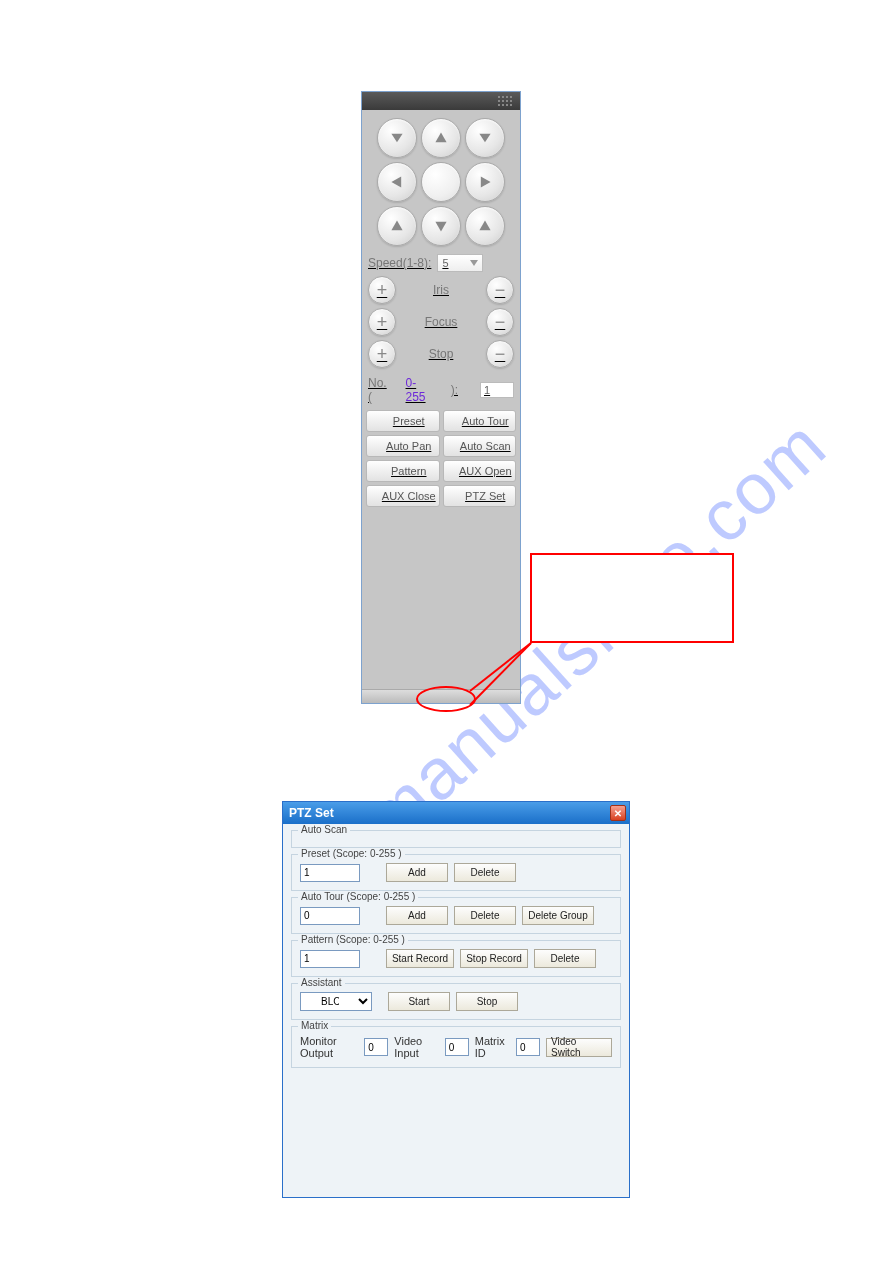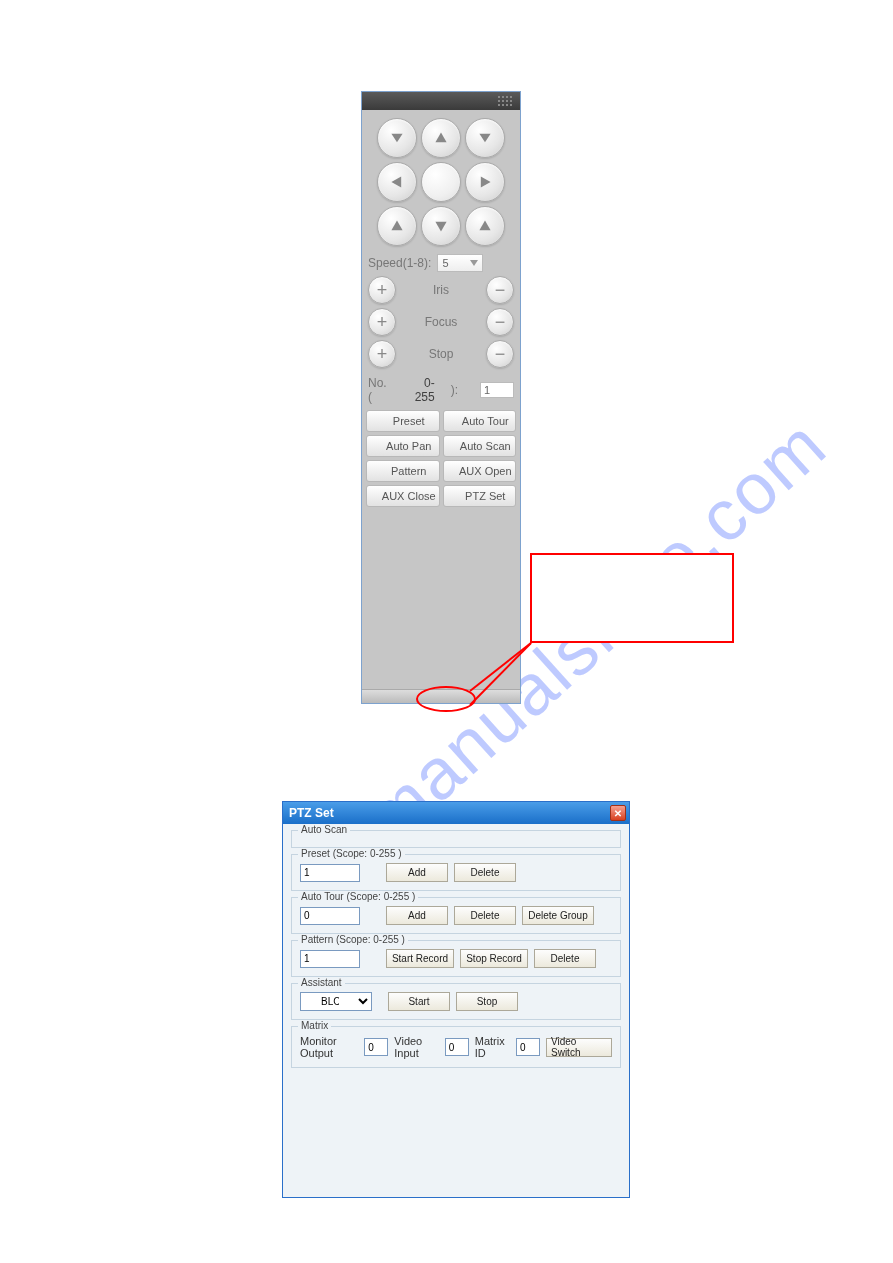--- a/index.html
+++ b/index.html
@@ -19,20 +19,21 @@
   }
 
   
   .panel {
     position: absolute;
     top: 91px; left: 361px;
     width: 160px; height: 613px;
     background: #c6c6c6;
     border: 1px solid #7da2ce;
     z-index: 2;
+    text-decoration: underline;
   }
   .panel-title {
     height: 18px;
     background: linear-gradient(#5a5a5a,#3a3a3a);
     position: relative;
   }
   .grip {
     position: absolute; top:4px; right:8px;
     display:grid; grid-template-columns:repeat(4,2px); gap:2px;
   }
@@ -74,21 +75,21 @@
     width:28px;height:28px;border-radius:50%;
     background:radial-gradient(circle at 35% 30%,#fff,#e6e6e6 60%,#ccc);
     border:1px solid #aaa;
     display:flex;align-items:center;justify-content:center;
     font-size:18px;color:#888;cursor:pointer;
     box-shadow:inset 0 1px 2px rgba(255,255,255,.8),0 1px 2px rgba(0,0,0,.15);
   }
   .adj-lbl{font-size:12px;color:#777;flex:1;text-align:center;}
 
   .no-row{margin:8px 6px 6px;display:flex;align-items:center;font-size:12px;color:#777;gap:16px;}
-  .no-row .range{color:#404040;text-align:right;}
+  .no-row .range{color:#6d28d9;}
   .no-in{margin-left:6px;width:34px;height:16px;border:1px solid #bbb;font-size:11px;padding:0 3px;background:#fff;color:#666;}
 
   .btn-grid{margin:0 4px;display:grid;grid-template-columns:1fr 1fr;gap:3px;}
   .pbtn{
     height:22px;
     background:linear-gradient(#fff,#f0f0f0 50%,#e2e2e2);
     border:1px solid #b8b8b8;border-radius:3px;
     font-size:11px;color:#555;cursor:pointer;
     display:flex;align-items:center;justify-content:center;padding-left:12px;
   }

